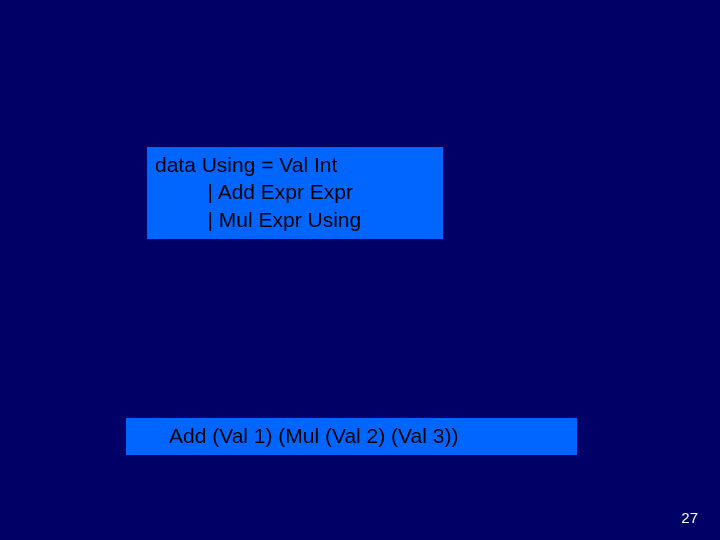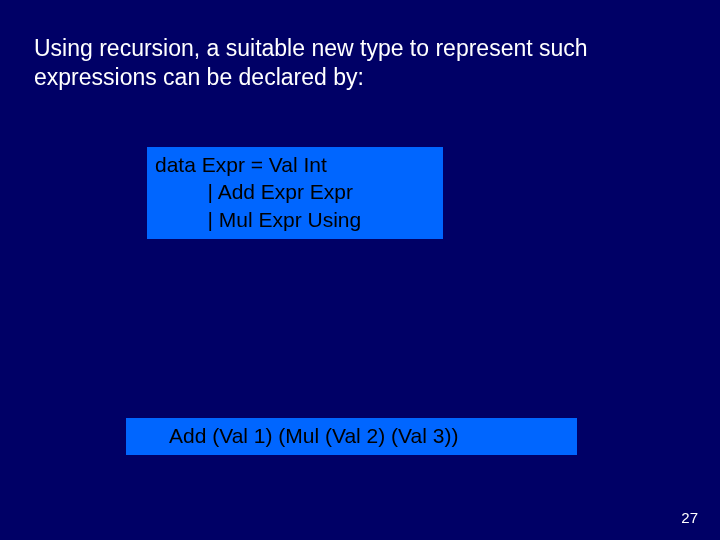--- a/index.html
+++ b/index.html
@@ -60,23 +60,22 @@
     bottom: 14px;
     color: #ffffff;
     font-size: 15px;
   }
 </style>
 </head>
 <body>
 
 <div class="slide">
 
-  <div class="para para1">Using recursion, a suitable new type to represent such expressions can be declared by:</div>
 
-  <div class="codebox code1"><span>data Expr = Val Int</span>
+  <div class="codebox code1"><span>data Using = Val Int</span>
 <span>         | Add Expr Expr</span>
 <span>         | Mul Expr Using</span></div>
 
 
   <div class="codebox code2"><span>Add (Val 1) (Mul (Val 2) (Val 3))</span></div>
 
   <div class="pagenum">27</div>
 
 </div>
 

